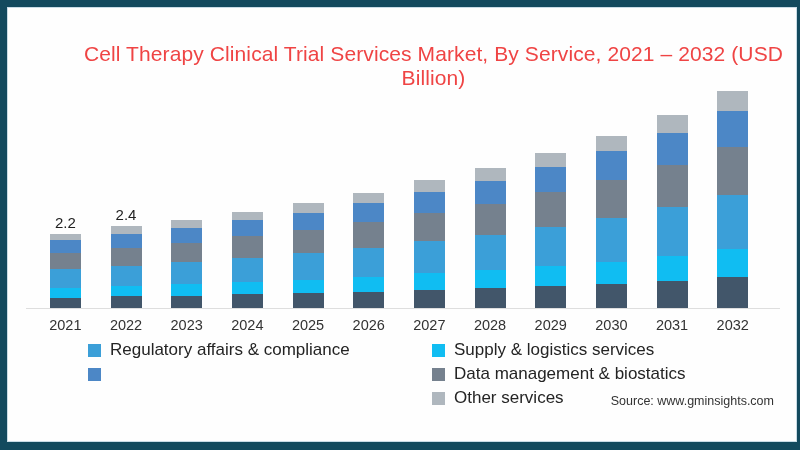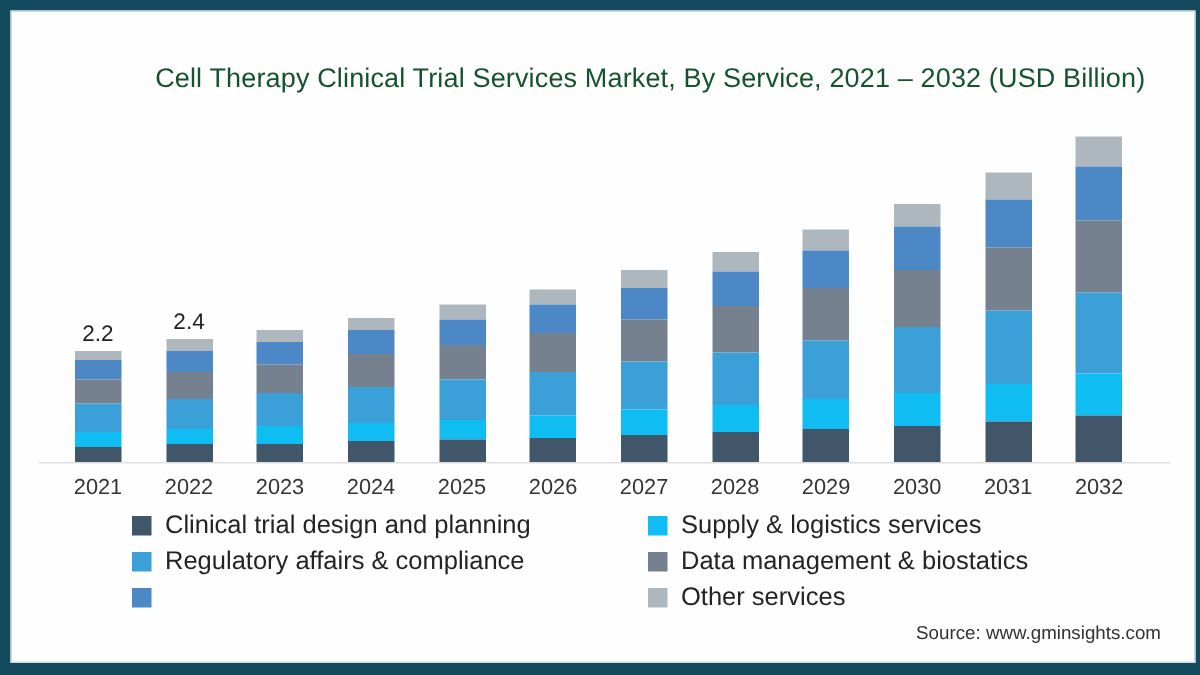--- a/index.html
+++ b/index.html
@@ -11,21 +11,21 @@
   }
   .frame-content {
     position: absolute; left: 7px; top: 7px; right: 3px; bottom: 8px;
     background: #fefefe;
     border: 1px solid #c9dce6;
   }
   .chart-title {
     position: absolute; top: 34px; left: 0; right: 0;
     padding-left: 63px;
     text-align: center;
-    font-size: 18px; color: #14532d; letter-spacing: 0.1px;
+    font-size: 21px; color: #ef4444; letter-spacing: 0.1px;
   }
   .axis-line {
     position: absolute; top: 300px; left: 18px; right: 16px; height: 1px;
     background: #dedede;
   }
   .bars {
     position: absolute; left: 27px; top: 0; width: 728px; height: 300px;
     display: flex; align-items: center;
   }
   .bar-col {
@@ -53,21 +53,21 @@
   .legend-col { display: flex; flex-direction: column; }
   .legend-col.col-0 { width: 344px; }
   .legend-item {
     display: flex; align-items: center; height: 24px;
   }
   .legend-swatch {
     width: 13px; height: 13px; margin-right: 9px; flex: 0 0 auto;
   }
   .legend-label { font-size: 17px; color: #242424; white-space: nowrap; }
   .source-note {
-    position: absolute; right: 22px; top: 407px;
+    position: absolute; right: 22px; top: 386px;
     font-size: 12.5px; color: #333333;
   }
 </style>
 </head>
 <body>
 
 <div class="frame-content">
   <div class="chart-title">Cell Therapy Clinical Trial Services Market, By Service, 2021 – 2032 (USD Billion)</div>
   <div class="axis-line"></div>
   <div class="bars" id="bars">
@@ -204,24 +204,20 @@
       <div class="x-label">2027</div>
       <div class="x-label">2028</div>
       <div class="x-label">2029</div>
       <div class="x-label">2030</div>
       <div class="x-label">2031</div>
       <div class="x-label">2032</div>
     </div>
   <div class="legend" id="legend">
       <div class="legend-col col-0">
         <div class="legend-item">
-          <span class="legend-swatch" style="background: rgb(66, 86, 106);"></span>
-          <span class="legend-label">Clinical trial design and planning</span>
-        </div>
-        <div class="legend-item">
           <span class="legend-swatch" style="background: rgb(59, 159, 216);"></span>
           <span class="legend-label">Regulatory affairs &amp; compliance</span>
         </div>
         <div class="legend-item">
           <span class="legend-swatch" style="background: rgb(76, 135, 198);"></span>
         </div>
       </div>
       <div class="legend-col col-1">
         <div class="legend-item">
           <span class="legend-swatch" style="background: rgb(16, 189, 242);"></span>

